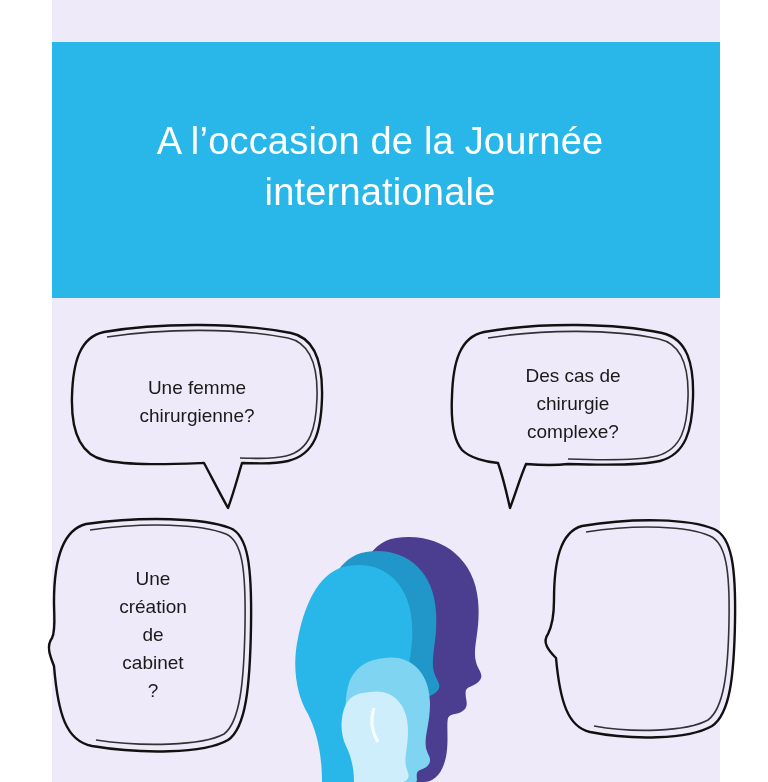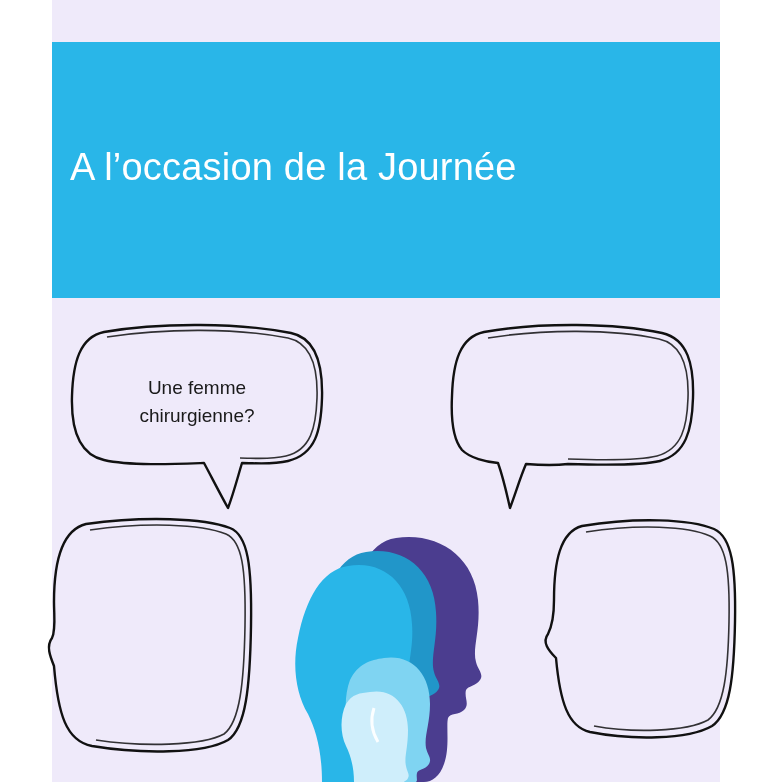--- a/index.html
+++ b/index.html
@@ -26,21 +26,21 @@
   
   .header-banner {
     position: absolute;
     left: 52px;
     top: 42px;
     width: 668px;
     height: 256px;
     background: #29b6e8;
     display: flex;
     align-items: center;
-    justify-content: flex-start;
+    justify-content: center;
     box-sizing: border-box;
     padding: 6px 30px 12px 18px;
   }
   .header-text {
     color: #ffffff;
     text-align: center;
     font-size: 38px;
     line-height: 1.33;
     letter-spacing: 0.2px;
   }
@@ -98,20 +98,21 @@
   }
 </style>
 </head>
 <body>
 
 <div class="poster"></div>
 
 <div class="header-banner">
   <div class="header-text">
     <span class="header-line-1">A l’occasion de la Journée</span>
+    <span class="header-line-2">internationale</span>
   </div>
 </div>
 
 <div class="bubble" id="bubble-top-left">
   <svg viewBox="0 0 262 190" preserveAspectRatio="none">
     <path d="M38 12 C95 2, 175 3, 225 13 C250 18, 257 44, 256 78 C255 110, 250 134, 222 141
              C205 145, 190 143, 176 143 C172 156, 168 172, 162 188 C152 170, 144 154, 138 143
              C110 144, 64 146, 38 140 C12 134, 5 108, 6 76 C7 42, 14 17, 38 12 Z" fill="#efeafa" stroke="#111111" stroke-width="2.4" stroke-linejoin="round"></path>
     <path d="M41 17 C99 8, 172 8, 222 18 C245 23, 252 47, 251 78 C250 107, 245 130, 220 136
              C203 140, 188 138, 174 138" fill="none" stroke="#111111" stroke-width="1.6" opacity="0.85"></path>
@@ -121,30 +122,38 @@
 </div>
 
 <div class="bubble" id="bubble-top-right">
   <svg viewBox="0 0 250 190" preserveAspectRatio="none">
     <path d="M36 12 C92 2, 168 3, 214 13 C240 19, 246 45, 245 78 C244 110, 238 134, 212 141
              C192 146, 152 145, 120 144 C104 146, 90 145, 78 144 C72 158, 68 172, 62 188
              C58 170, 54 154, 50 143 C38 142, 22 138, 14 130 C4 118, 3 96, 4 76 C5 42, 12 17, 36 12 Z" fill="#efeafa" stroke="#111111" stroke-width="2.4" stroke-linejoin="round"></path>
     <path d="M40 18 C95 9, 165 9, 211 19 C234 24, 241 48, 240 78 C239 107, 234 129, 209 136
              C190 141, 150 140, 120 139" fill="none" stroke="#111111" stroke-width="1.6" opacity="0.85"></path>
   </svg>
+  <div class="txt">Des cas de
+chirurgie
+complexe?</div>
 </div>
 
 <div class="bubble" id="bubble-bottom-left">
   <svg viewBox="0 0 212 238" preserveAspectRatio="none">
     <path d="M42 8 C100 0, 160 2, 186 12 C204 19, 208 50, 207 110 C206 170, 202 212, 184 224
              C160 238, 96 238, 48 230 C22 225, 14 198, 10 150
              C6 140, 2 130, 8 122 C12 114, 10 100, 10 86 C10 46, 18 14, 42 8 Z" fill="#efeafa" stroke="#111111" stroke-width="2.4" stroke-linejoin="round"></path>
     <path d="M46 14 C102 6, 157 8, 182 18 C198 25, 202 52, 201 110 C200 166, 196 206, 180 218
              C158 230, 98 231, 52 224" fill="none" stroke="#111111" stroke-width="1.6" opacity="0.85"></path>
   </svg>
+  <div class="txt">Une
+création
+de
+cabinet
+?</div>
 </div>
 
 <div class="bubble" id="bubble-bottom-right">
   <svg viewBox="0 0 200 222" preserveAspectRatio="none">
     <path d="M42 10 C96 1, 150 3, 174 13 C192 21, 196 52, 195 106 C194 160, 190 198, 172 210
              C148 224, 90 224, 50 216 C28 211, 20 186, 16 142
              C8 134, 2 126, 8 118 C12 110, 14 98, 14 84 C14 46, 20 16, 42 10 Z" fill="#efeafa" stroke="#111111" stroke-width="2.4" stroke-linejoin="round"></path>
     <path d="M46 16 C98 8, 148 10, 170 20 C186 27, 190 54, 189 106 C188 156, 184 192, 168 204
              C146 216, 92 217, 54 210" fill="none" stroke="#111111" stroke-width="1.6" opacity="0.85"></path>
   </svg>

